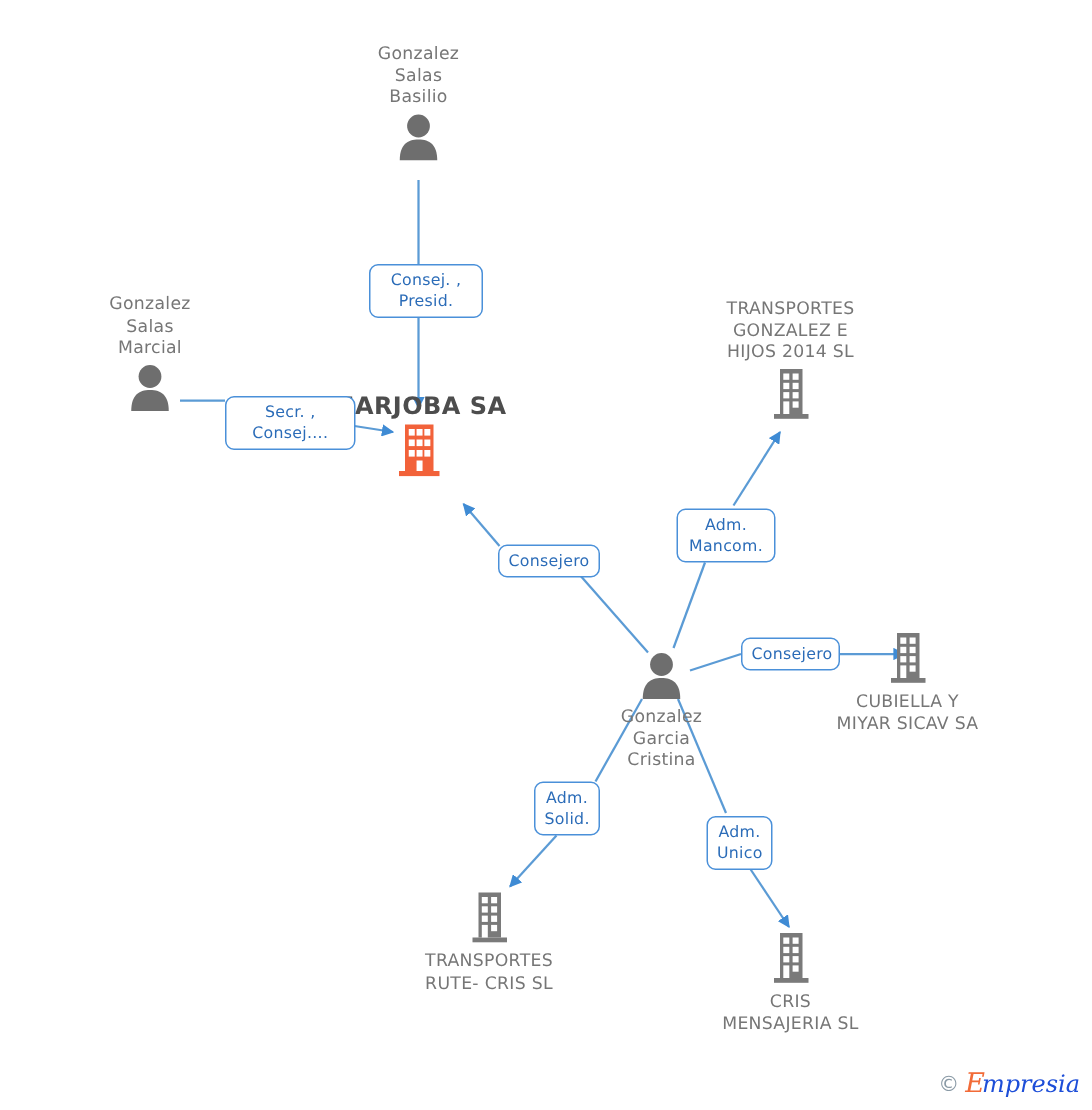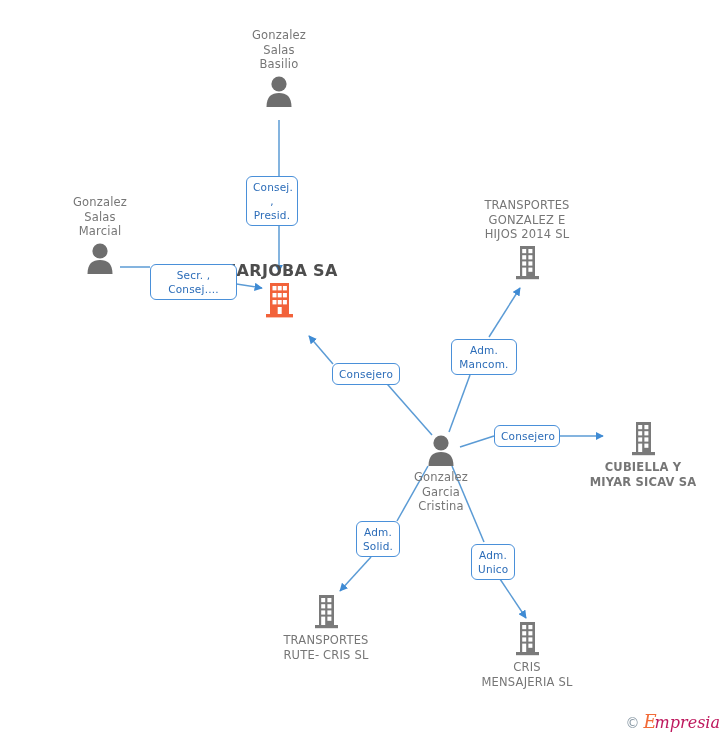--- a/index.html
+++ b/index.html
@@ -87,21 +87,21 @@
     line-height: 14px;
   }
   #watermark .brand-e {
     color: #f26b38;
     font-family: "DejaVu Serif", "Liberation Serif", serif;
     font-style: italic;
     font-size: 18px;
     line-height: 18px;
   }
   #watermark .brand-rest {
-    color: #be185d;
+    color: #1d4ed8;
     font-family: "DejaVu Serif", "Liberation Serif", serif;
     font-style: italic;
     font-size: 16px;
     line-height: 18px;
     margin-left: -2px;
   }
 </style>
 </head>
 <body>
 
@@ -212,21 +212,21 @@
       <svg width="34" height="32" viewBox="0 0 34 32" xmlns="http://www.w3.org/2000/svg">
         <circle cx="17" cy="9" r="7.6" fill="#6e6e6e"></circle>
         <path d="M4.5 32 C4.5 21.5 9.5 18 17 18 C24.5 18 29.5 21.5 29.5 32 Z" fill="#6e6e6e"></path>
       </svg>
     </span>
     <div class="node-label">Gonzalez
 Garcia
 Cristina</div>
   </div>
 
-  <div class="node label-bottom" style="left:643px; top:421px;font-weight:bold;">
+  <div class="node label-bottom" style="left:605px; top:421px;">
     <span class="node-icon">
       <svg width="32" height="35" viewBox="0 0 32 35" xmlns="http://www.w3.org/2000/svg">
         <rect x="9" y="1" width="15" height="30" fill="#7a7a7a"></rect>
         <rect x="5" y="31" width="23" height="3.2" fill="#7a7a7a"></rect>
         <g fill="#ffffff">
           <rect x="11.2" y="4" width="4" height="4.2"></rect>
           <rect x="17.4" y="4" width="4" height="4.2"></rect>
           <rect x="11.2" y="10.2" width="4" height="4.2"></rect>
           <rect x="17.4" y="10.2" width="4" height="4.2"></rect>
           <rect x="11.2" y="16.4" width="4" height="4.2"></rect>
@@ -275,21 +275,21 @@
           <rect x="17.4" y="16.4" width="4" height="4.2"></rect>
           <rect x="11.2" y="22.6" width="4" height="8.4"></rect>
           <rect x="17.4" y="22.6" width="4" height="4.2"></rect>
         </g>
       </svg>
     </span>
     <div class="node-label">CRIS
 MENSAJERIA SL</div>
   </div>
 
-  <div class="chip" style="left:246px; top:176px; width:52px;">Consej. ,
+  <div class="chip" style="left:246px; top:176px; width:76px;">Consej. ,
 Presid.</div>
 
   <div class="chip" style="left:150px; top:264px; width:87px;">Secr. ,
 Consej....</div>
 
   <div class="chip" style="left:332px; top:363px; width:68px;">Consejero</div>
 
   <div class="chip" style="left:451px; top:339px; width:66px;">Adm.
 Mancom.</div>
 

